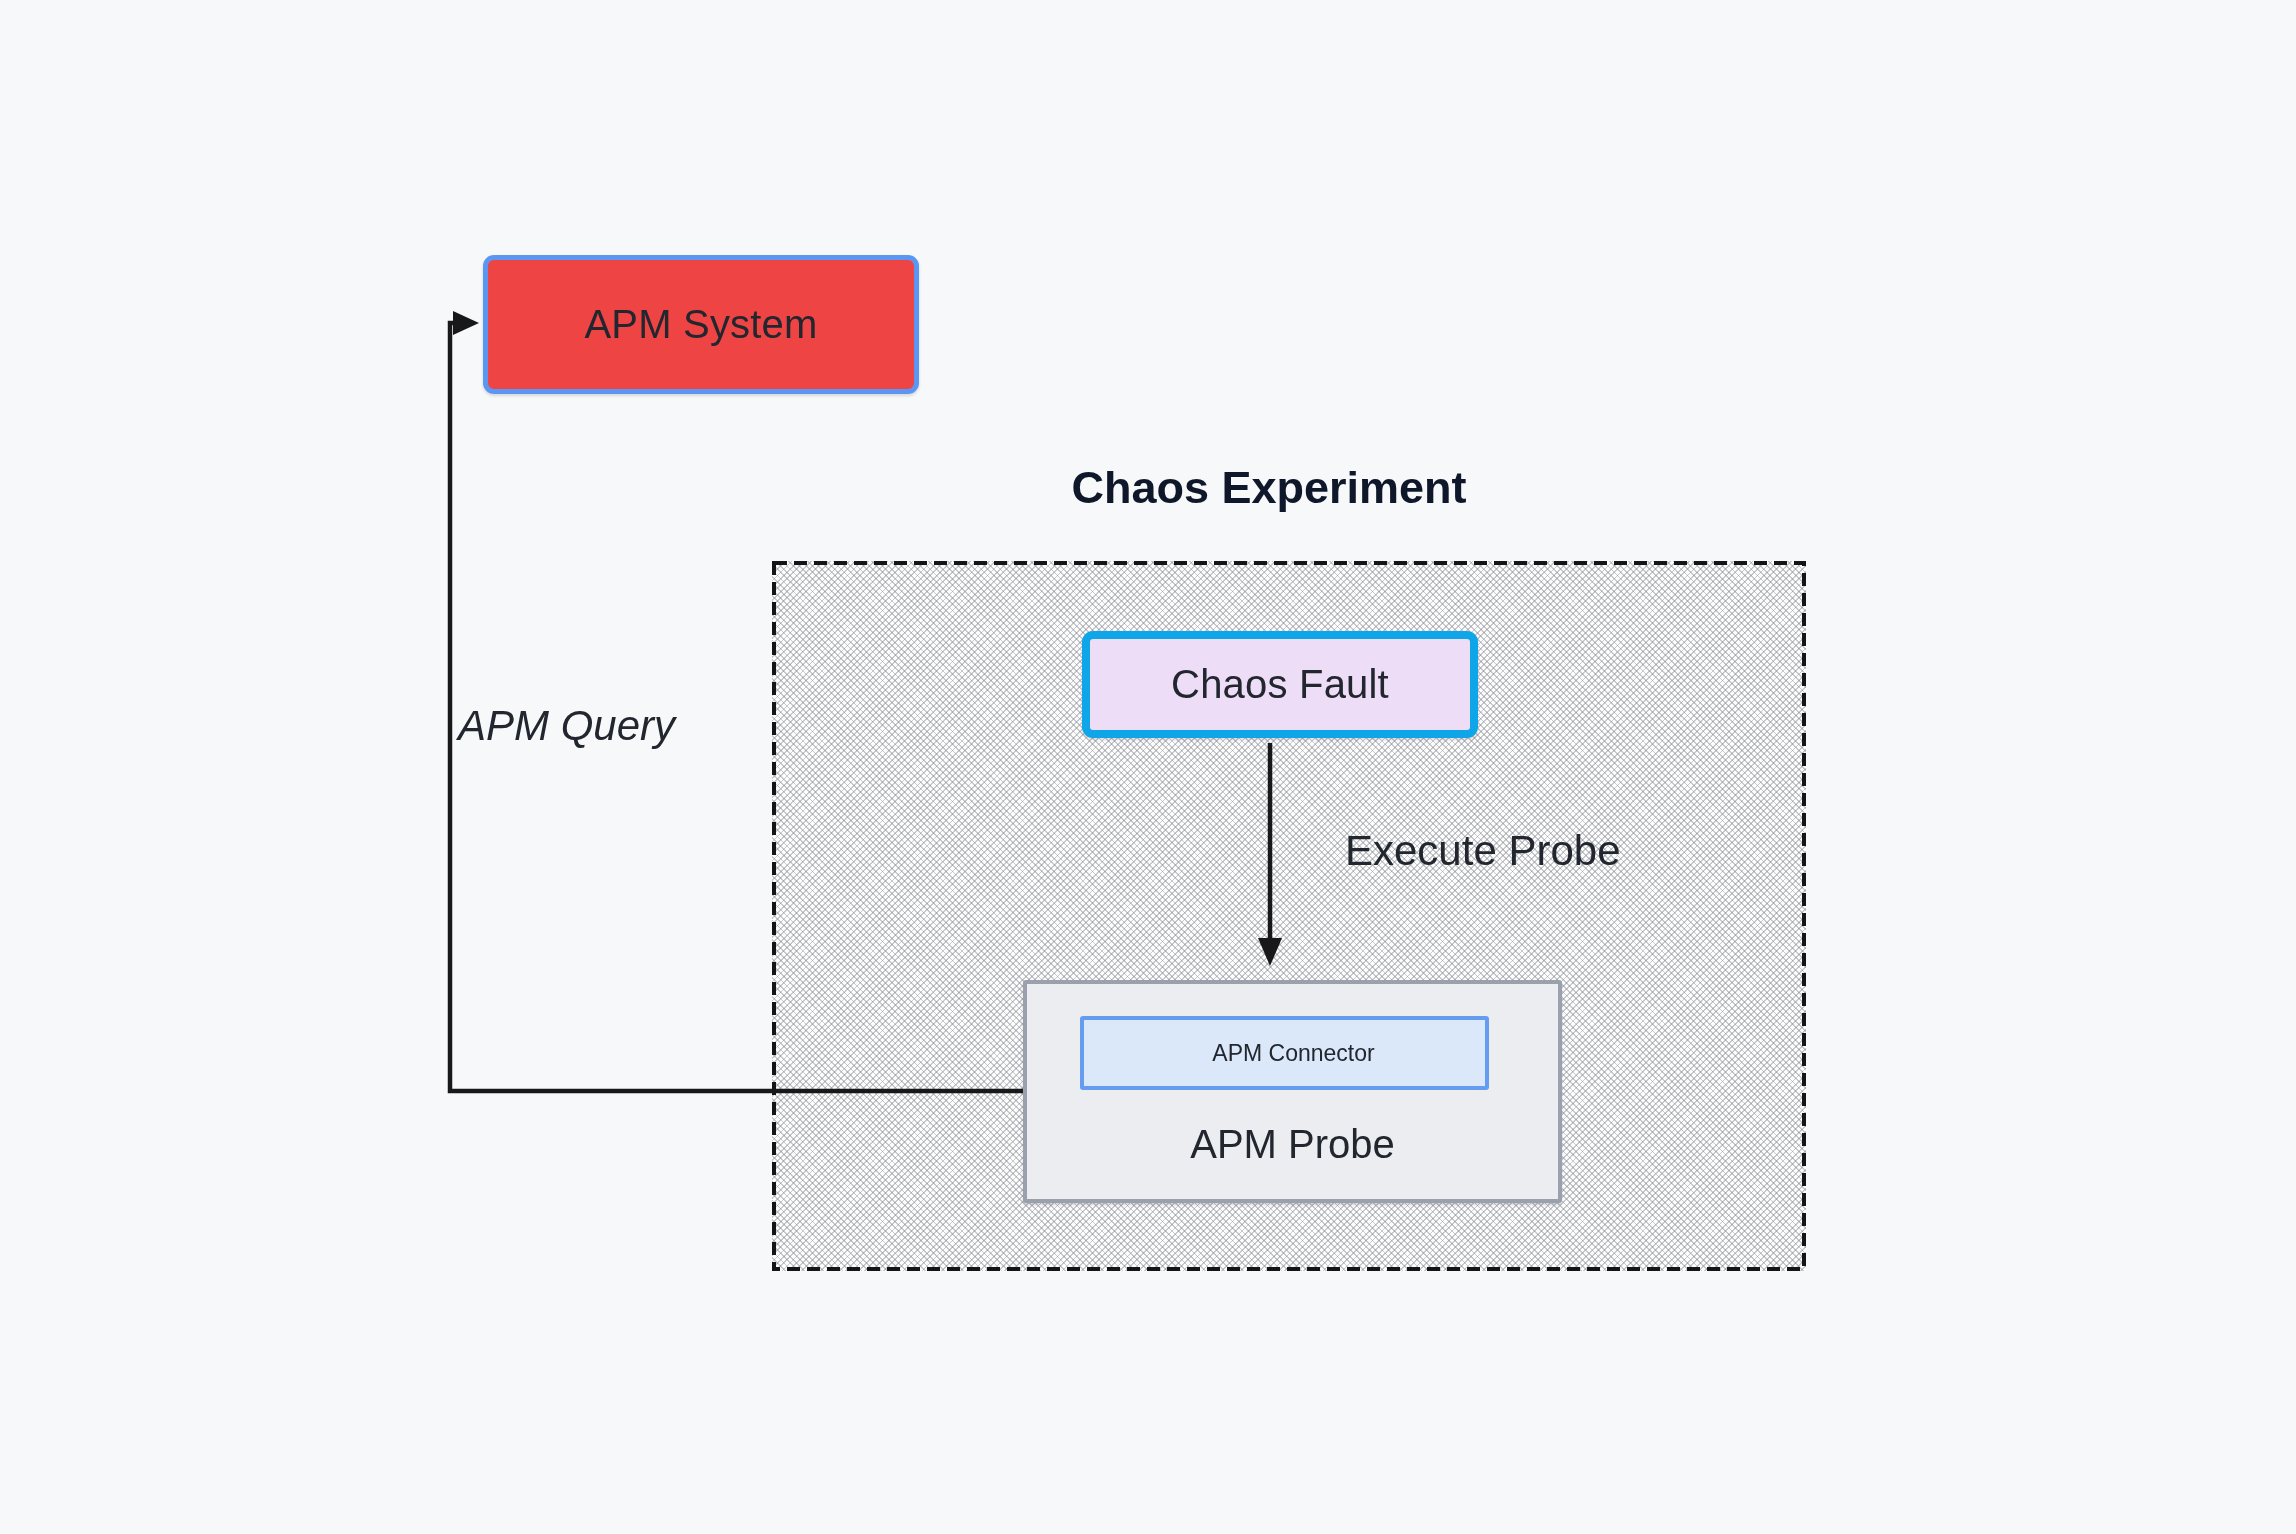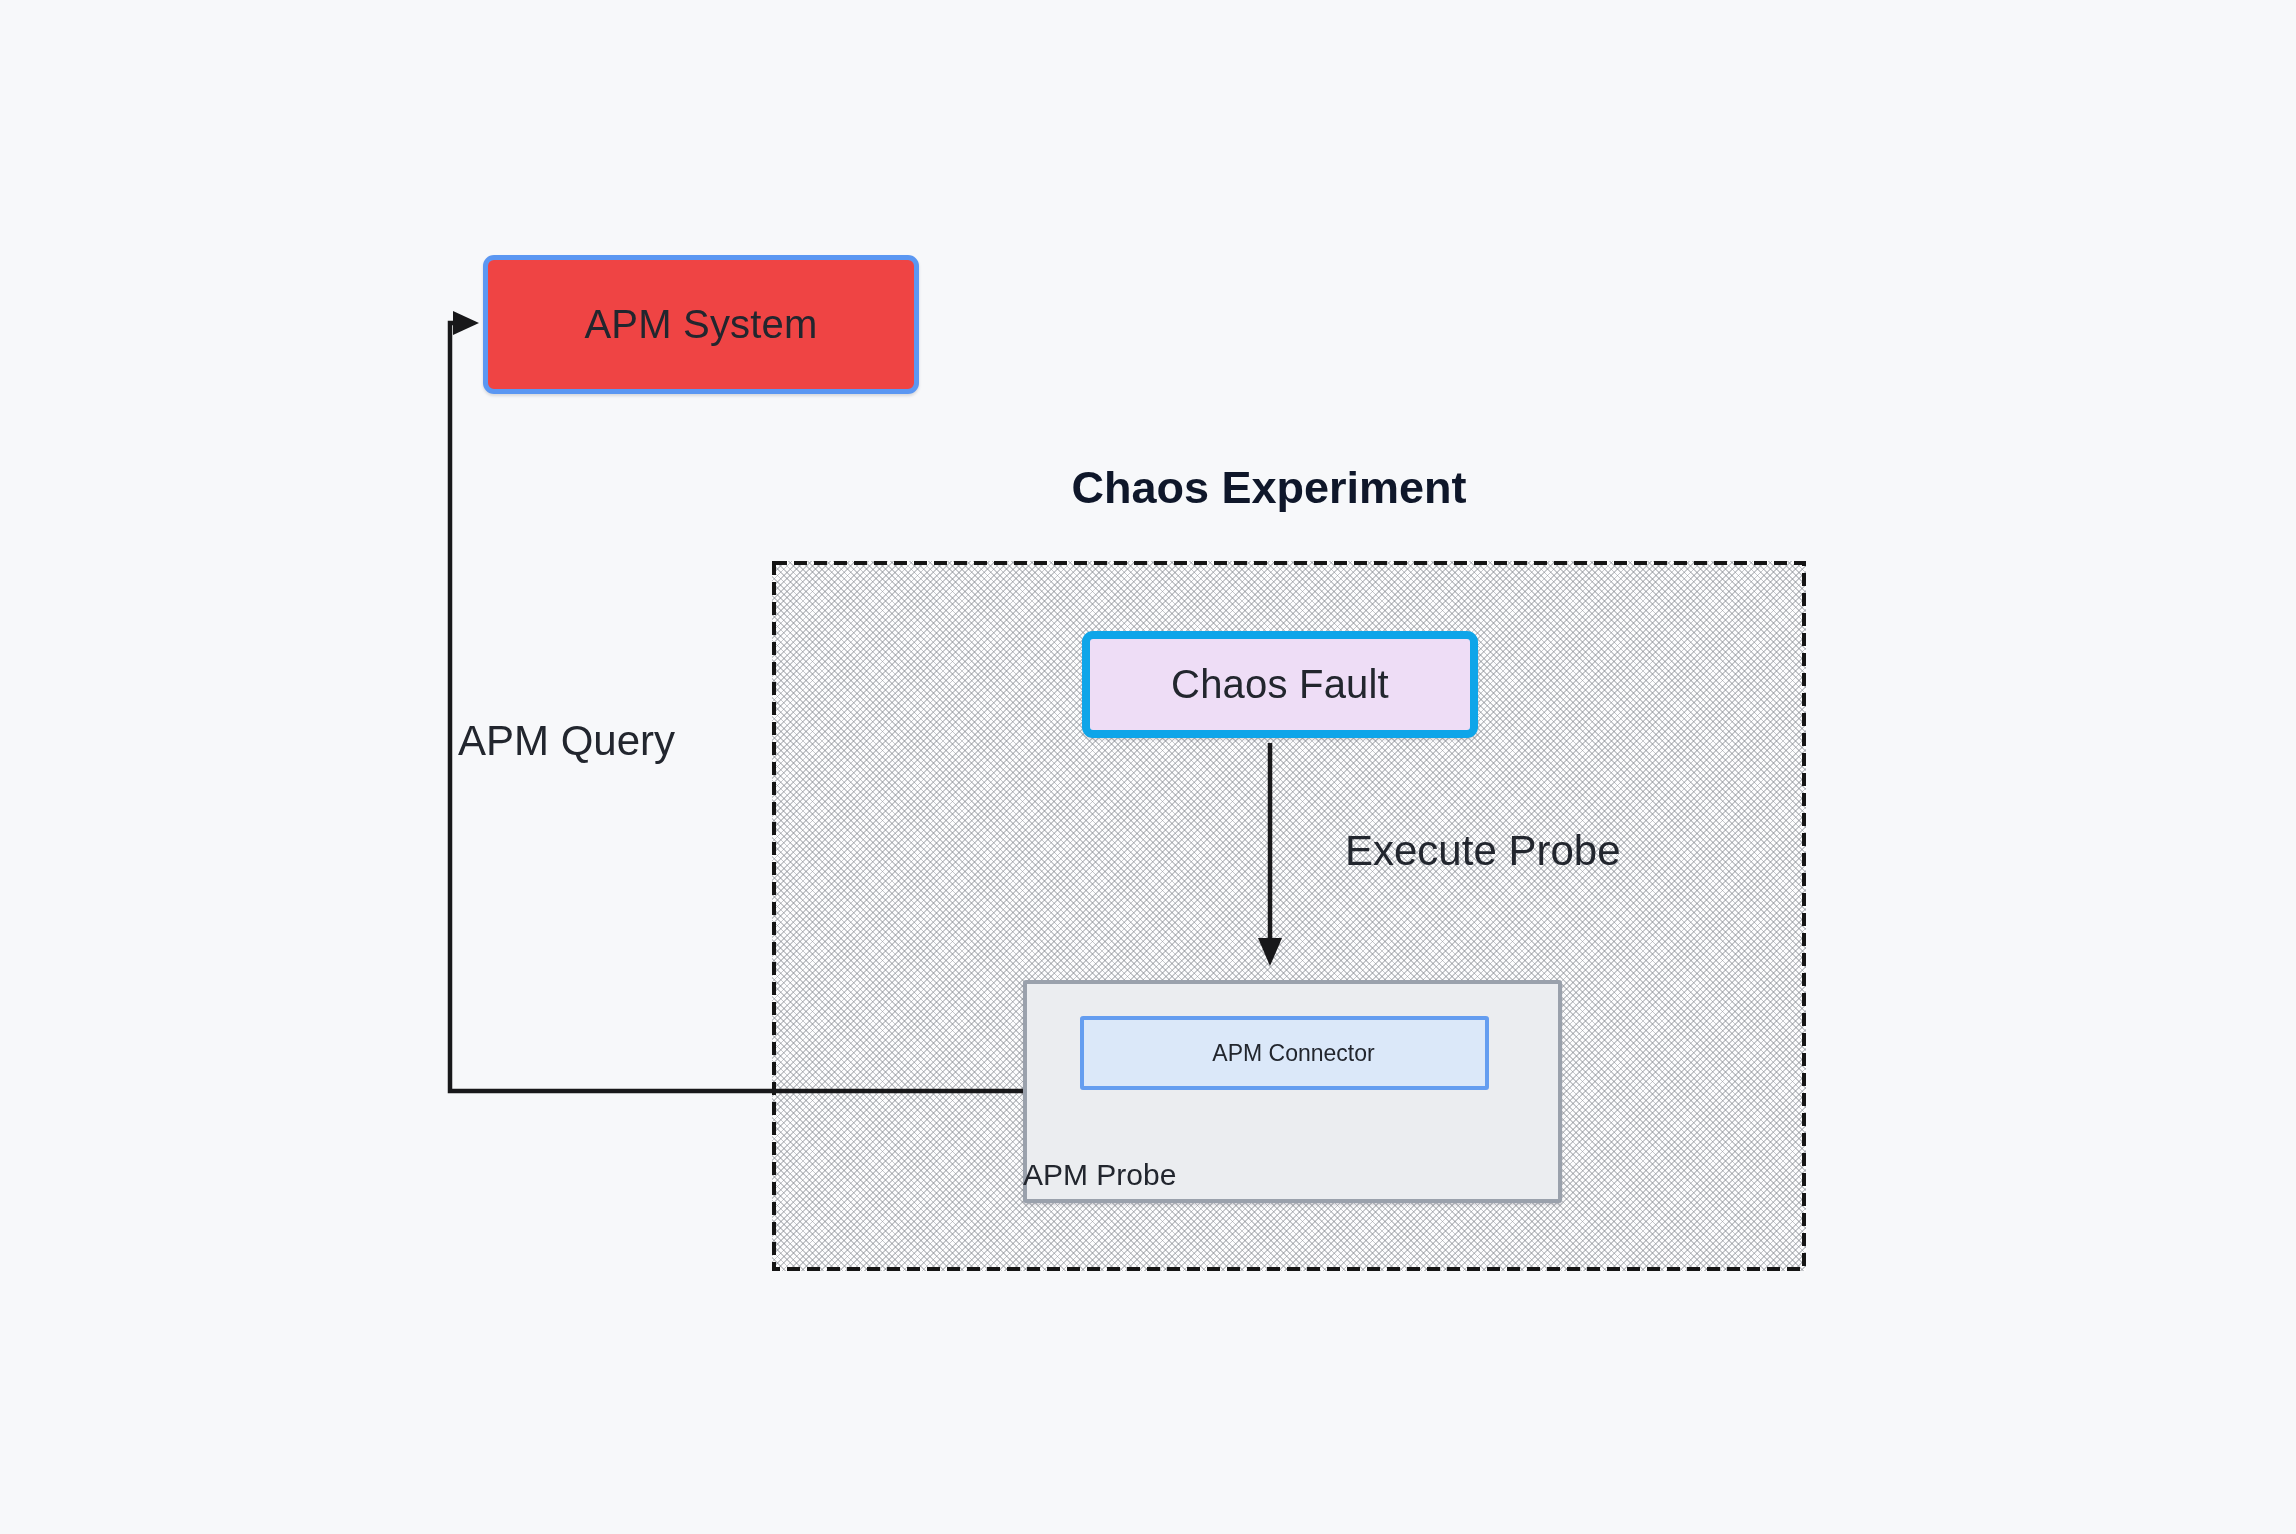--- a/index.html
+++ b/index.html
@@ -74,43 +74,43 @@
     border-radius: 3px;
     box-shadow: none;
     padding-left: 18px;
   }
   .connector-label {
     font-size: 23px;
     font-weight: 500;
   }
   .probe-caption {
     left: 1023px; top: 1122px; width: 539px;
-    font-size: 30px;
+    text-align: center;
+    font-size: 40px;
     font-weight: 500;
     z-index: 3;
-    margin-top: 36px;
   }
 
   .diagram-title {
     left: 1009px; top: 462px; width: 520px;
     text-align: center;
     font-size: 45px;
     font-weight: 700;
     color: #0f172a;
     z-index: 3;
     white-space: nowrap;
   }
   .edge-label {
     font-size: 42px;
     font-weight: 500;
     white-space: nowrap;
     z-index: 3;
   }
   .edge-label-execute { left: 1345px; top: 827px; }
-  .edge-label-query   { left: 458px;  top: 717px; }
+  .edge-label-query   { left: 458px;  top: 702px; font-style: italic; }
 </style>
 </head>
 <body>
 
 <div id="stage">
 
   <div class="abs hatch"></div>
 
   <svg class="abs connector-layer" width="2296" height="1534" viewBox="0 0 2296 1534">
 

